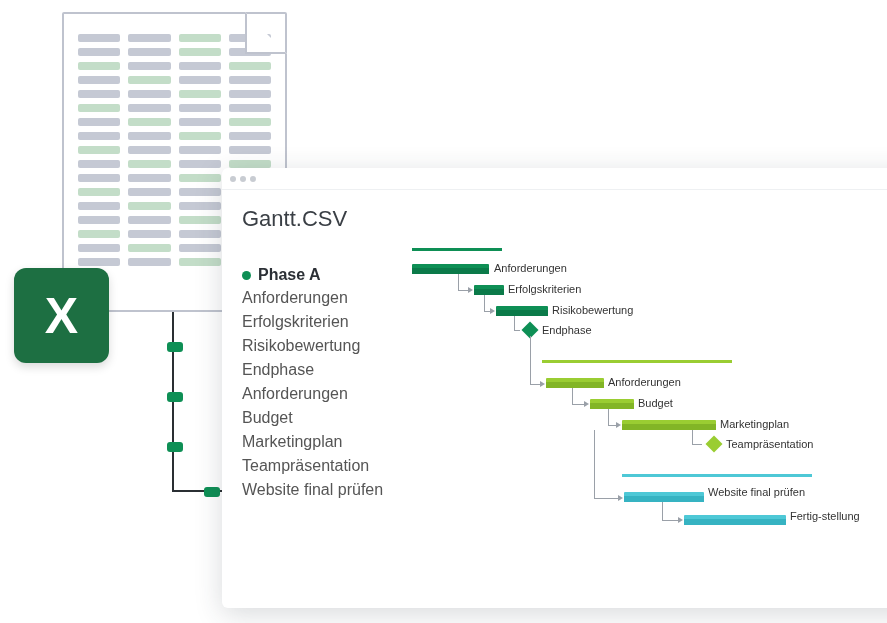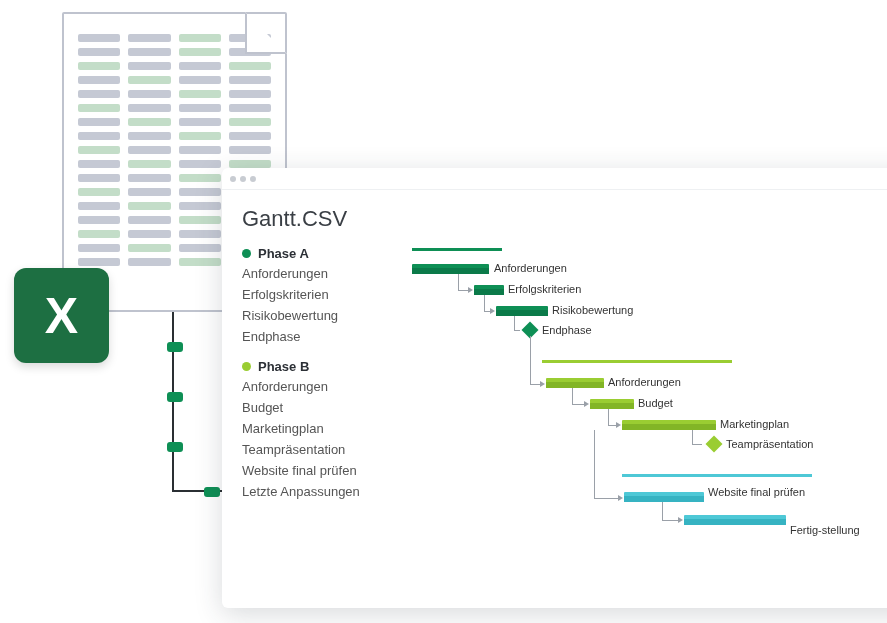--- a/index.html
+++ b/index.html
@@ -98,21 +98,21 @@
     display: flex;
     justify-content: space-between;
     align-items: center;
   }
   .moreicon { color:#c5c9d0; letter-spacing:2px; font-weight:700; }
   .gcontent {
     display:flex;
     padding: 0 20px 16px 20px;
     height: 370px;
   }
-  .tasklist { width: 170px; font-size: 13px; }
+  .tasklist { width: 170px; font-size: 16px; margin-top: 20px; }
   .phase-row {
     display:flex; align-items:center; gap:7px;
     font-weight:700; color:#2c3036; padding: 4px 0 2px 0;
   }
   .phbul { width:9px; height:9px; border-radius:50%; }
   .task-row { color:#555; padding: 3px 0 3px 0; }
   .chart {
     flex:1; position:relative; border-left:none;
     font-size:12px;
   }
@@ -245,31 +245,26 @@
 
       <div class="phase-row">
         <span class="phbul" style="background:#0e8f55"></span>
         <span>Phase A</span>
       </div>
       <div class="task-row">Anforderungen</div>
       <div class="task-row">Erfolgskriterien</div>
       <div class="task-row">Risikobewertung</div>
       <div class="task-row">Endphase</div>
 
-      <div class="phase-row" style="margin-top:8px;">
-        <span class="phbul" style="background:#9acd32"></span>
-        <span>Phase B</span>
-      </div>
       <div class="task-row">Anforderungen</div>
       <div class="task-row">Budget</div>
       <div class="task-row">Marketingplan</div>
       <div class="task-row">Teampräsentation</div>
 
       <div class="task-row">Website final prüfen</div>
-      <div class="task-row">Letzte Anpassungen</div>
     </div>
 
     <div class="chart">
 
       <div class="thinbar" style="left:0px; width:90px; top:6px; background:#0e8f55;"></div>
 
       <div class="bar" style="left:0px; width:77px; top:22px; background:#0e8f55;"></div>
       <div style="position:absolute; left:0px; width:77px; top:26px; height:6px; background:#0b7a49;"></div>
       <span class="barlabel" style="left:82px; top:20px;">Anforderungen</span>
 
@@ -327,16 +322,16 @@
       <div class="arrow" style="left:206px; top:253px;"></div>
       <div class="bar" style="left:212px; width:80px; top:250px; background:#4ec8d6;"></div>
       <div style="position:absolute; left:212px; width:80px; top:254px; height:6px; background:#36b3c2;"></div>
       <span class="barlabel" style="left:296px; top:244px; line-height:1.1;">Website final prüfen</span>
 
       <div class="dep v" style="left:250px; top:260px; height:18px;"></div>
       <div class="dep h" style="left:250px; top:278px; width:16px;"></div>
       <div class="arrow" style="left:266px; top:275px;"></div>
       <div class="bar" style="left:272px; width:102px; top:273px; background:#4ec8d6;"></div>
       <div style="position:absolute; left:272px; width:102px; top:277px; height:6px; background:#36b3c2;"></div>
-      <span class="barlabel" style="left:378px; top:282px; width:60px; line-height:1.1;">Fertig-stellung</span>
+      <span class="barlabel" style="left:378px; top:268px; width:60px; line-height:1.1;">Fertig-stellung</span>
     </div>
   </div>
 </div>
 
 </body></html>

